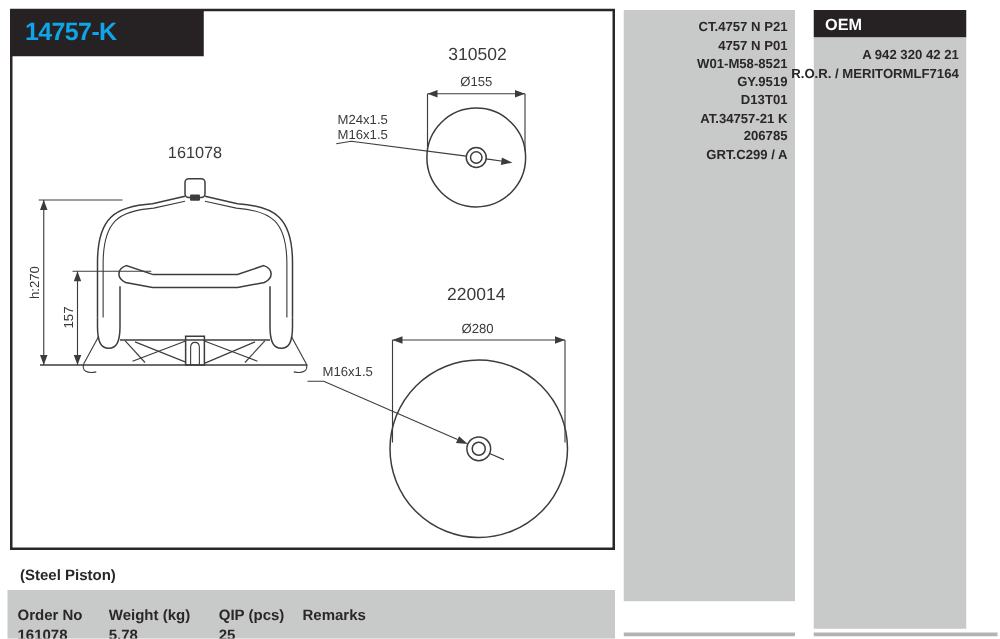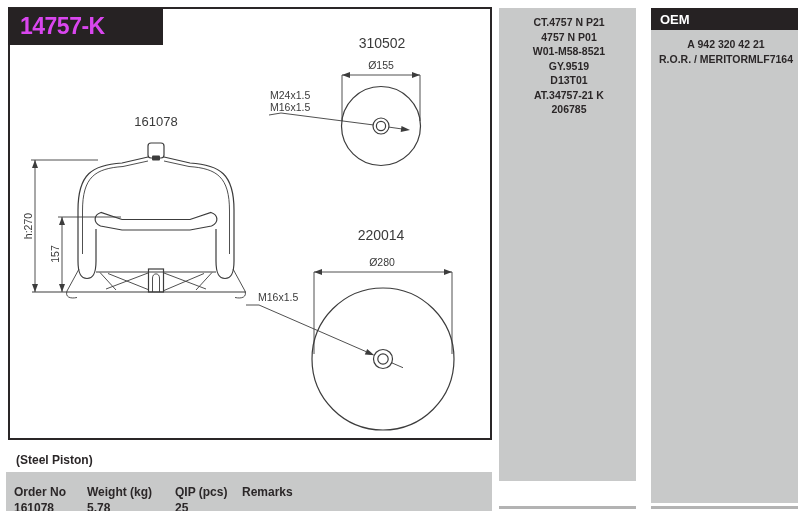--- a/index.html
+++ b/index.html
@@ -4,39 +4,39 @@
 <style>
   html,body{margin:0;padding:0;background:#fff;}
   .page{position:relative;width:800px;height:511px;background:#ffffff;
         font-family:"Liberation Sans",sans-serif;color:#2b2728;overflow:hidden;}
 
   
   .main-box{position:absolute;left:8px;top:7px;width:480px;height:429px;
             border:2px solid #2a2627;background:#fff;}
   .title-box{position:absolute;left:-2px;top:-1px;width:155px;height:37px;
              background:#262223;display:flex;align-items:center;}
-  .title-box span{color:#d946ef;font-size:23px;font-weight:bold;letter-spacing:-0.5px;padding-left:12px;}
+  .title-box span{color:#0ea5e9;font-size:20px;font-weight:bold;letter-spacing:-0.5px;padding-left:12px;}
   .steel-note{position:absolute;left:6px;top:408px;font-size:12px;font-weight:bold;color:#2b2728;margin-top:36px;}
 
   .draw-svg{position:absolute;left:0;top:0;width:480px;height:429px;}
   .dline{fill:none;stroke:#3c3c3c;stroke-width:1.2;}
   .dthin{fill:none;stroke:#3c3c3c;stroke-width:0.9;}
   .darrow{fill:#3c3c3c;stroke:none;}
   .t-big{font-family:"Liberation Sans",sans-serif;font-size:14px;fill:#3a3a3a;}
   .t-num{font-family:"Liberation Sans",sans-serif;font-size:13px;fill:#3a3a3a;}
   .t-dim{font-family:"Liberation Sans",sans-serif;font-size:10.5px;fill:#3a3a3a;}
 
   
   .panel{position:absolute;top:8px;}
   .panel-cr{left:499px;width:137px;}
-  .panel-oem{left:651px;width:147px;border-radius:11px;}
+  .panel-oem{left:651px;width:122px;border-radius:11px;}
   .panel-header{height:22px;background:#262223;color:#fff;font-size:13px;font-weight:bold;
                 display:flex;align-items:center;padding-left:9px;box-sizing:border-box;}
   .panel-body{background:#c8c9c9;height:473px;box-sizing:border-box;padding-top:7px;}
-  .xrow{display:flex;justify-content:center;padding:0 6px 0 9px;
+  .xrow{display:flex;justify-content:flex-end;padding:0 6px 0 9px;
         font-size:10.5px;font-weight:bold;line-height:14.5px;white-space:nowrap;}
   .oemrow{line-height:15px;}
   .panel-shadow{position:absolute;height:3px;background:#b3b3b3;top:506px;}
   .shadow-cr{left:499px;width:137px;}
   .shadow-oem{left:651px;width:147px;}
 
   
   .spec-bar{position:absolute;left:6px;top:448px;width:486px;height:55px;background:#c8c9c9;margin-top:24px;}
   .spec-col{position:absolute;top:12px;font-weight:bold;font-size:12px;line-height:16px;white-space:nowrap;}
   .spec-col .hdr{color:#2b2728;}
@@ -177,20 +177,24 @@
           <span>D13T01</span>
         </div>
       <div class="xrow">
           <span>AT.</span>
           <span>34757-21 K</span>
         </div>
       <div class="xrow">
           <span></span>
           <span>206785</span>
         </div>
+      <div class="xrow">
+          <span>GRT.</span>
+          <span>C299 / A</span>
+        </div>
     </div>
   </div>
 
   <div class="panel panel-oem">
     <div class="panel-header">
       <span>OEM</span>
     </div>
     <div class="panel-body">
       <div class="xrow oemrow">
           <span></span>

